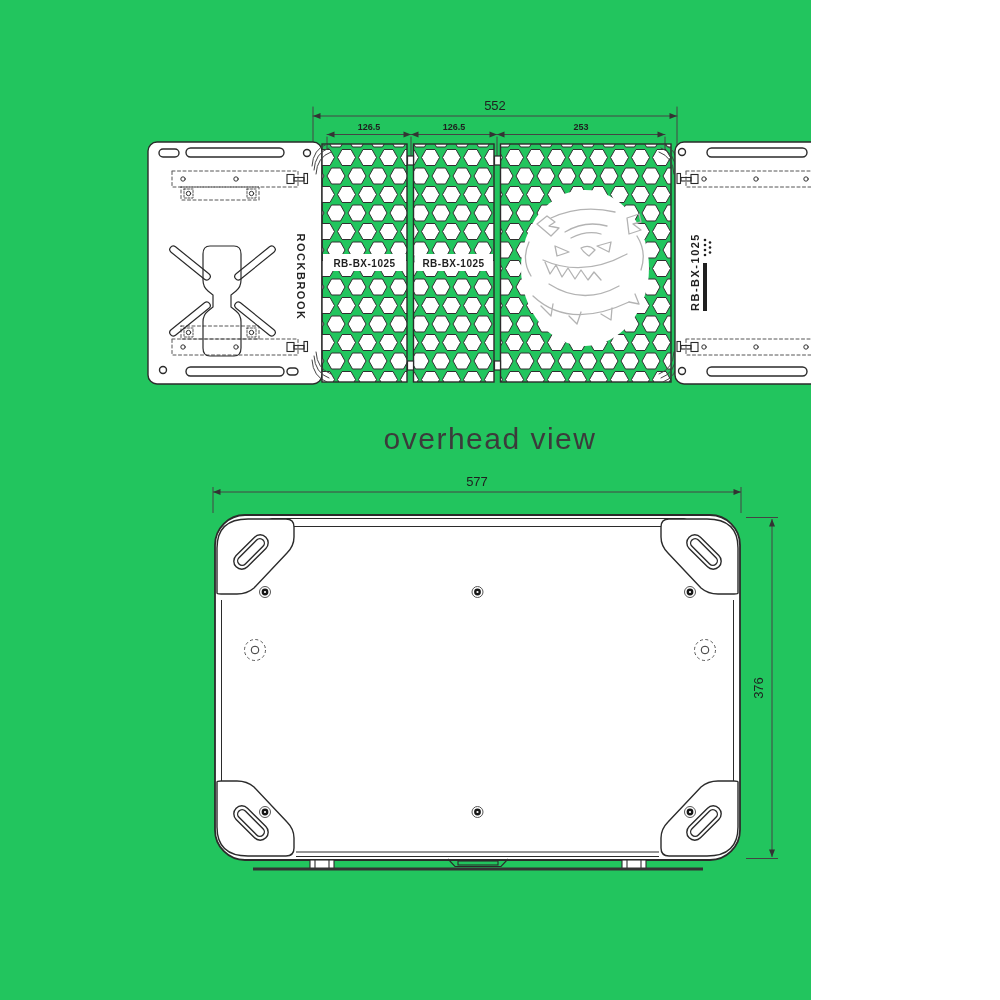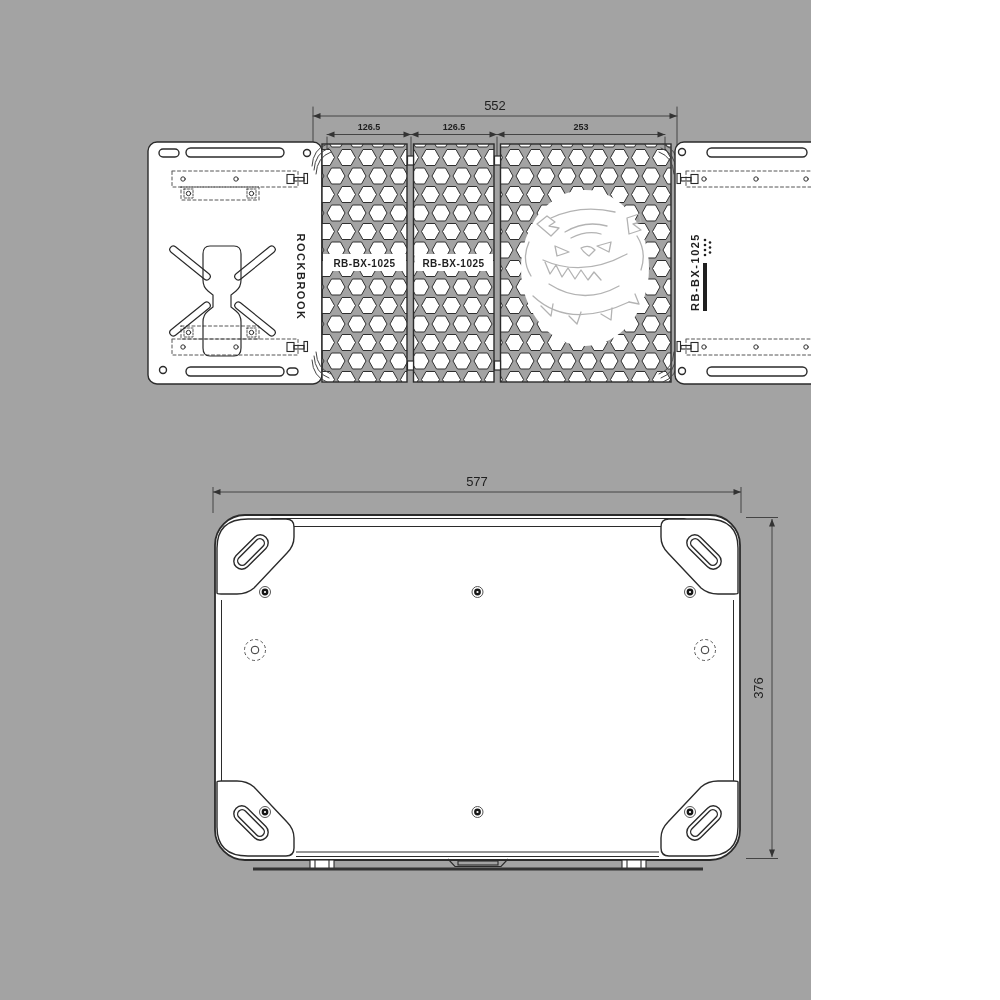--- a/index.html
+++ b/index.html
@@ -1,16 +1,16 @@
 <!DOCTYPE html>
 <html><head>
 <meta charset="utf-8">
 <style>
   html,body{margin:0;padding:0;background:#ffffff;}
-  .canvas{position:relative;width:811px;height:1000px;background:#a3a3a3;overflow:hidden;
+  .canvas{position:relative;width:811px;height:1000px;background:#22c55e;overflow:hidden;
           font-family:"Liberation Sans",sans-serif;}
   .heading{position:absolute;top:422px;left:0;width:980px;text-align:center;
            font-size:30px;letter-spacing:1.5px;color:#3b3b3b;font-weight:500;}
   svg{position:absolute;top:0;left:0;}
   svg text{font-family:"Liberation Sans",sans-serif;fill:#1f1f1f;}
   .dim-t{font-size:13px;}
   .dim-s{font-size:9px;font-weight:bold;}
   .lbl{font-size:10px;font-weight:bold;letter-spacing:0.5px;}
   .vlbl{font-size:11px;font-weight:bold;letter-spacing:1.5px;}
 </style>
@@ -297,13 +297,14 @@
           <line x1="641" y1="860" x2="641" y2="869"></line>
     <g>
       <path d="M448 859 L455 866.5 L501 866.5 L508 859"></path>
       <rect x="458" y="861" width="40" height="4"></rect>
     </g>
     <rect x="253" y="867.5" width="450" height="3" fill="#333" stroke="none"></rect>
   </g>
 </g>
 </svg>
 
+<div class="heading">overhead view</div>
 </div>
 
 </body></html>

